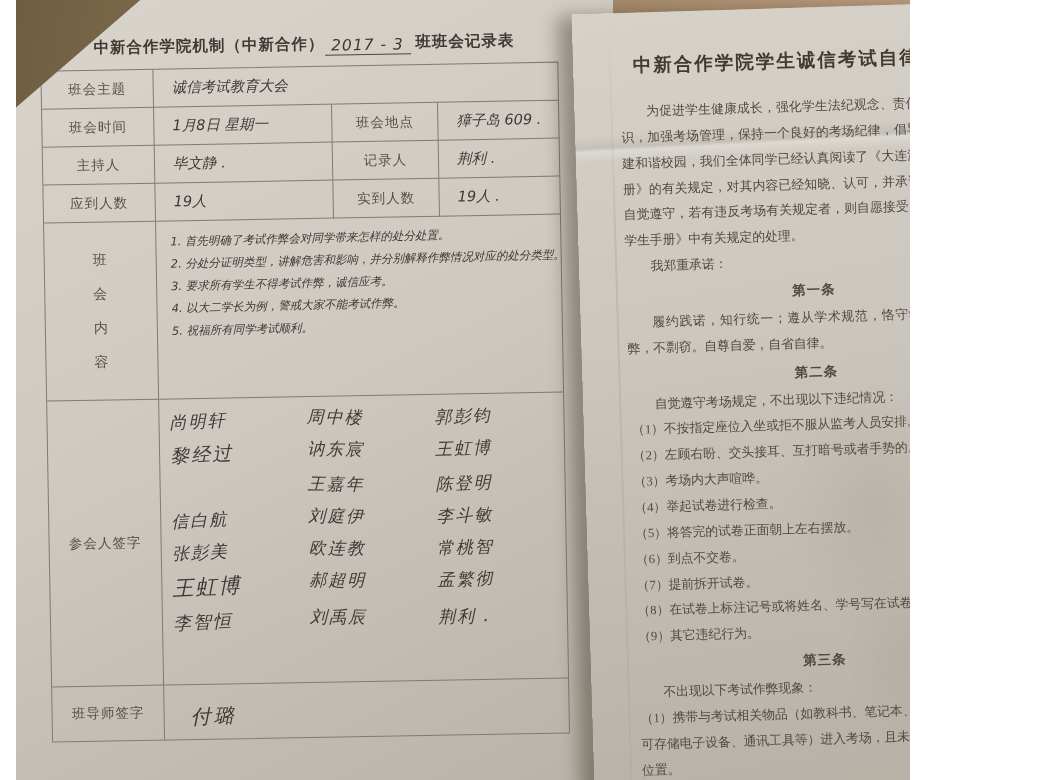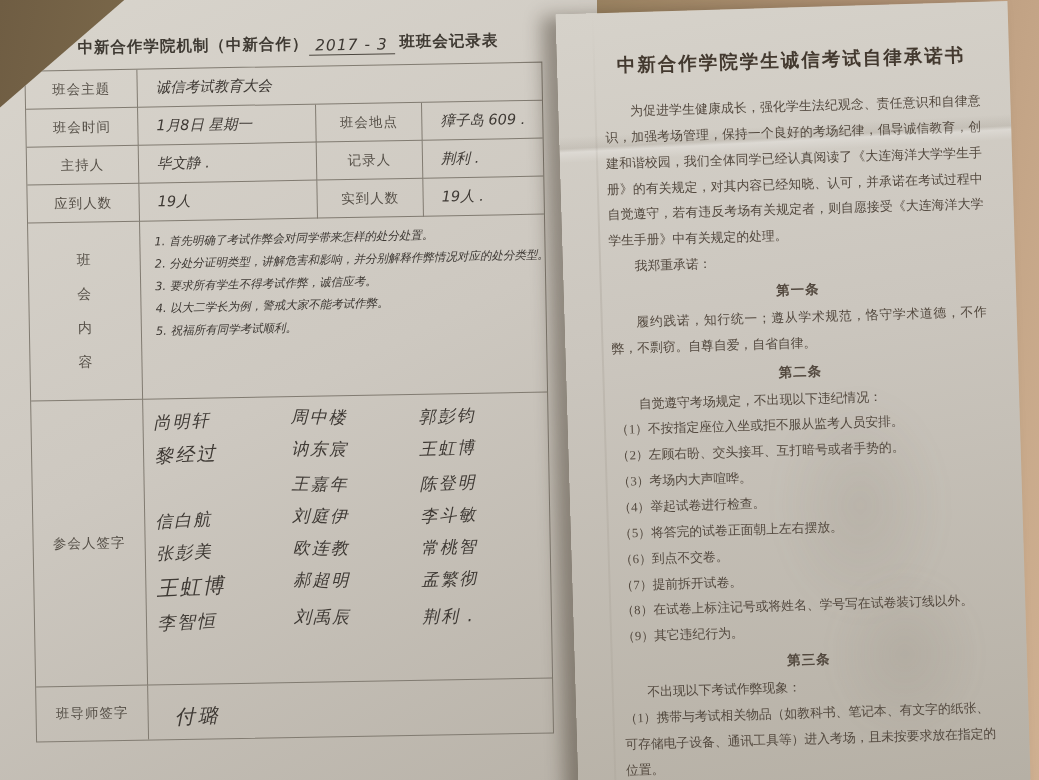--- a/index.html
+++ b/index.html
@@ -1,19 +1,19 @@
 <!DOCTYPE html>
 <html><head>
 <meta charset="utf-8">
 <style>
   html,body{margin:0;padding:0;}
   body{width:1039px;height:780px;overflow:hidden;font-family:"Liberation Serif","DejaVu Serif",serif;}
-  .scene{position:relative;width:1039px;height:780px;overflow:hidden;
+  .scene{position:relative;width:894px;height:780px;overflow:hidden;
     background-color:#8b7759;
-    background-image:linear-gradient(100deg,#6f5d43 0%,#83704f 22%,#98815f 48%,#b6977a 75%,#cfb091 100%);}
+    background-image:linear-gradient(100deg,#6f5d43 0%,#83704f 22%,#98815f 48%,#b6977a 75%,#cfb091 100%);margin-left:16px;}
   
   .paper-left{position:absolute;left:-16px;top:-12px;width:620px;height:806px;
     background:linear-gradient(155deg,#d9d5cd 0%,#cdc8c0 50%,#b8b2a8 100%);
     transform:rotate(-1deg);
     clip-path:polygon(158px 0,100% 0,100% 100%,0 100%,0 132px);
     box-shadow:2px 3px 10px rgba(40,30,15,.35);}
   .form-title{margin-top:46px;text-align:center;font-size:15.5px;font-weight:700;color:#3f3a33;letter-spacing:1px;white-space:nowrap;}
   .blank-fill{display:inline-block;min-width:86px;border-bottom:1.4px solid #4a453e;text-align:center;vertical-align:-2px;}
   .hand{font-family:"DejaVu Sans","Liberation Sans",sans-serif;font-style:italic;color:#3e3934;font-weight:400;}
   .form-table{position:absolute;left:46px;top:78px;width:516px;border:1px solid #817b71;

